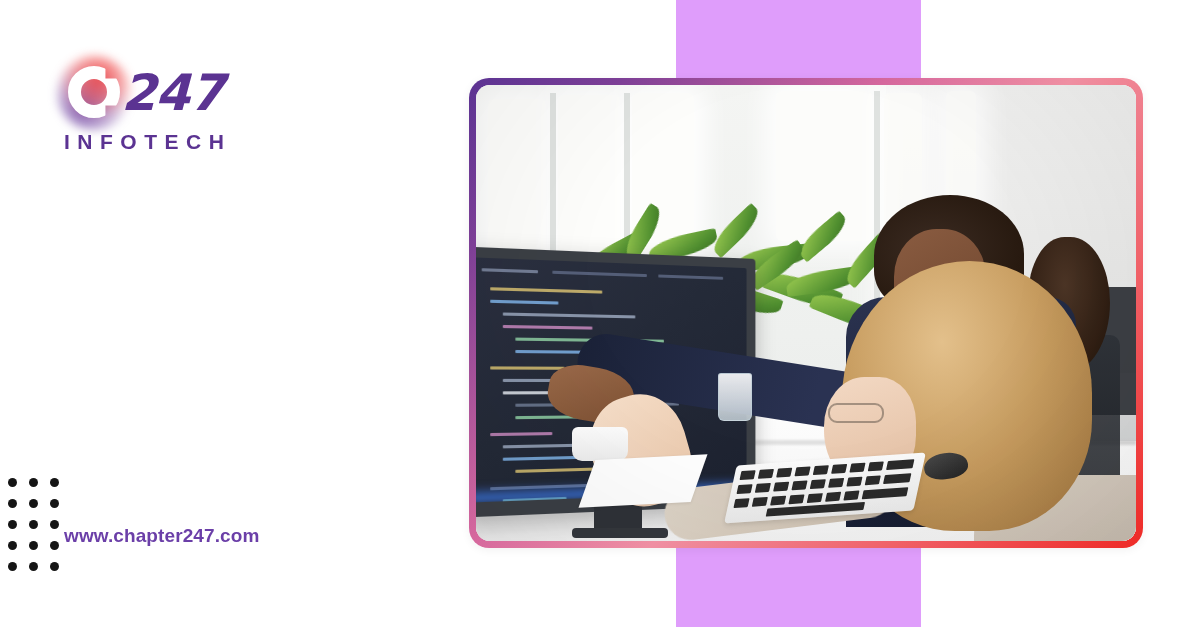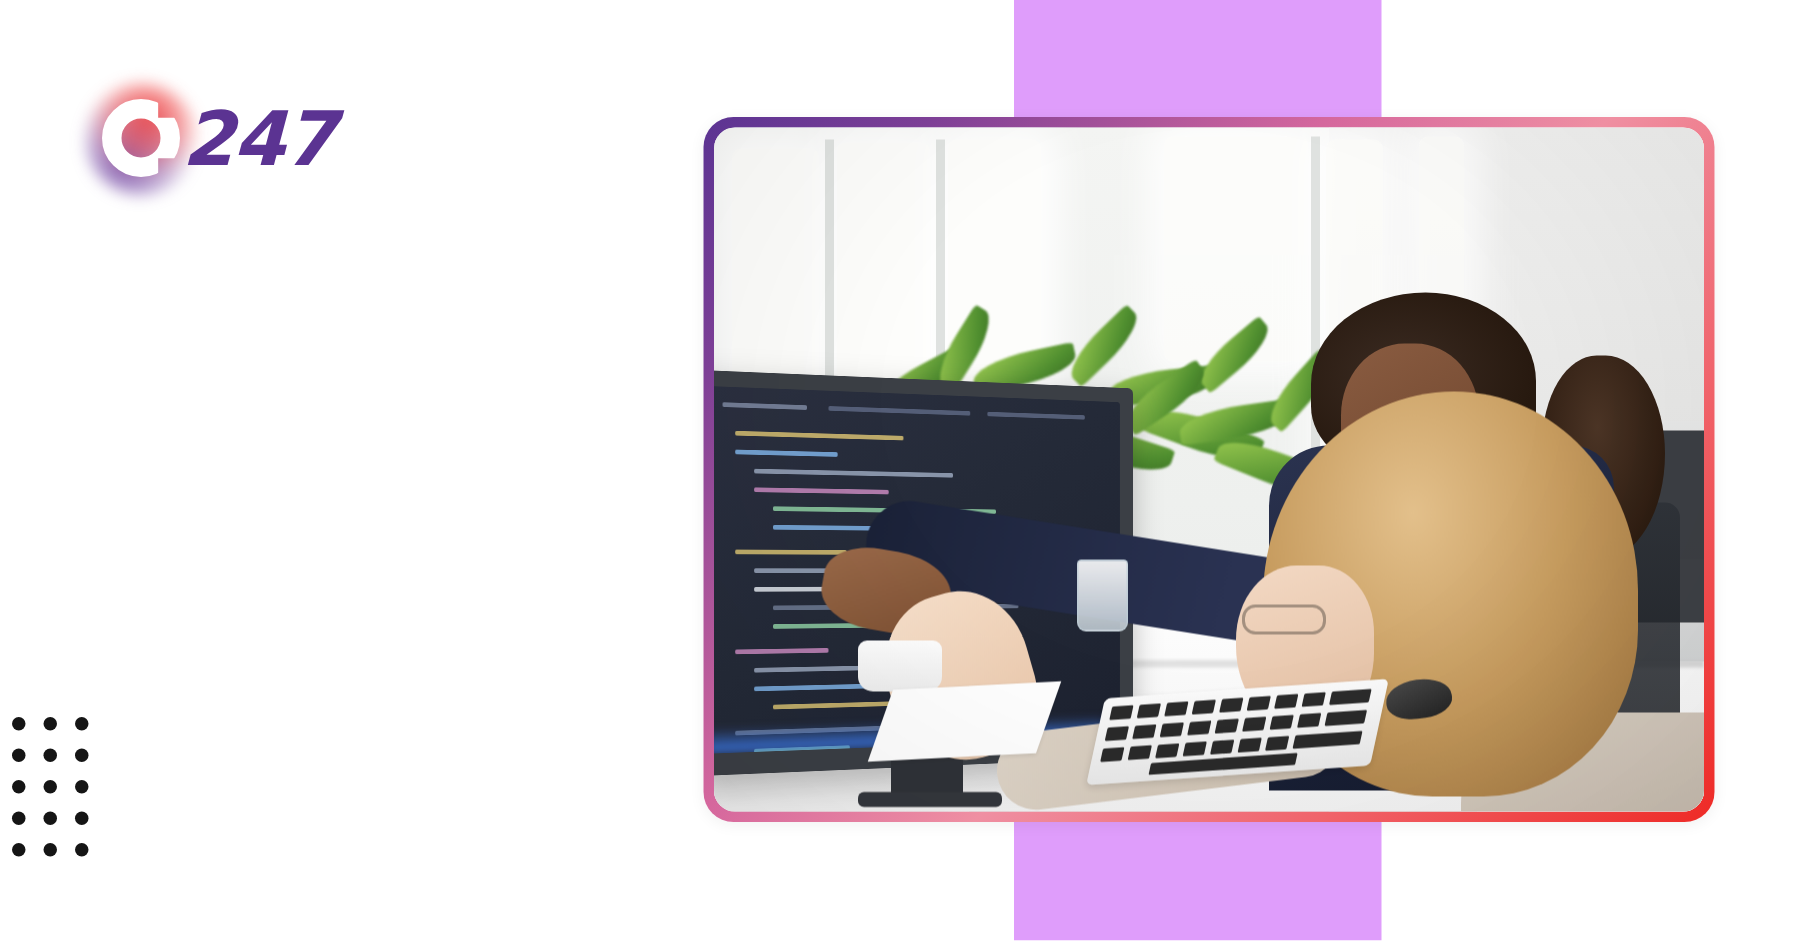--- a/index.html
+++ b/index.html
@@ -326,20 +326,21 @@
 <div class="left-col">
 
   <div class="logo">
     <div class="logo-row">
       <span class="logo-c-wrap">
         <span class="logo-glow"></span>
         <span class="logo-c"></span>
       </span>
       <span class="logo-247">247</span>
     </div>
+    <div class="logo-sub">INFOTECH</div>
   </div>
 
 
   <div class="dot-grid">
     <span class="dot"></span>
     <span class="dot"></span>
     <span class="dot"></span>
     <span class="dot"></span>
     <span class="dot"></span>
     <span class="dot"></span>
@@ -347,20 +348,21 @@
     <span class="dot"></span>
     <span class="dot"></span>
     <span class="dot"></span>
     <span class="dot"></span>
     <span class="dot"></span>
     <span class="dot"></span>
     <span class="dot"></span>
     <span class="dot"></span>
   </div>
 
+  <div class="site-url">www.chapter247.com</div>
 </div>
 
 <div class="photo-frame">
   <div class="photo">
     <div class="scene">
 
       <div class="wall"></div>
       <div class="wall-right"></div>
 
       <div class="window w1"></div>

